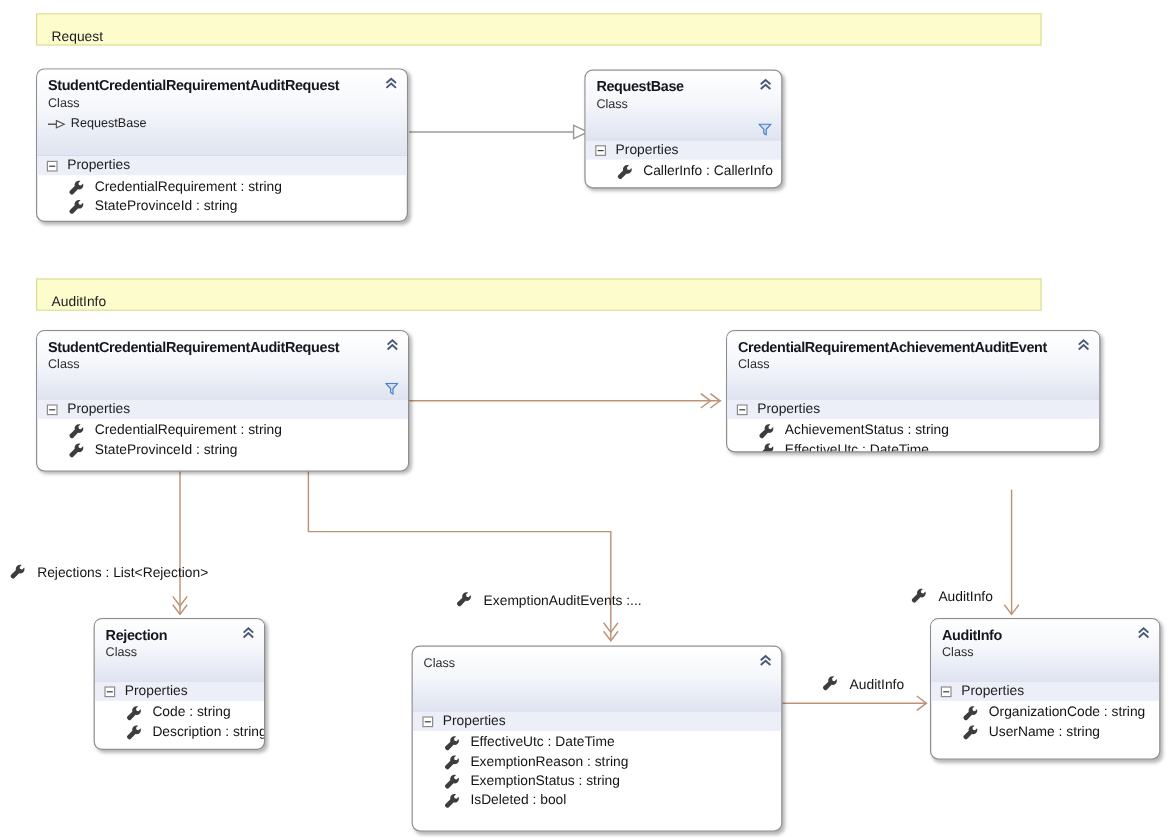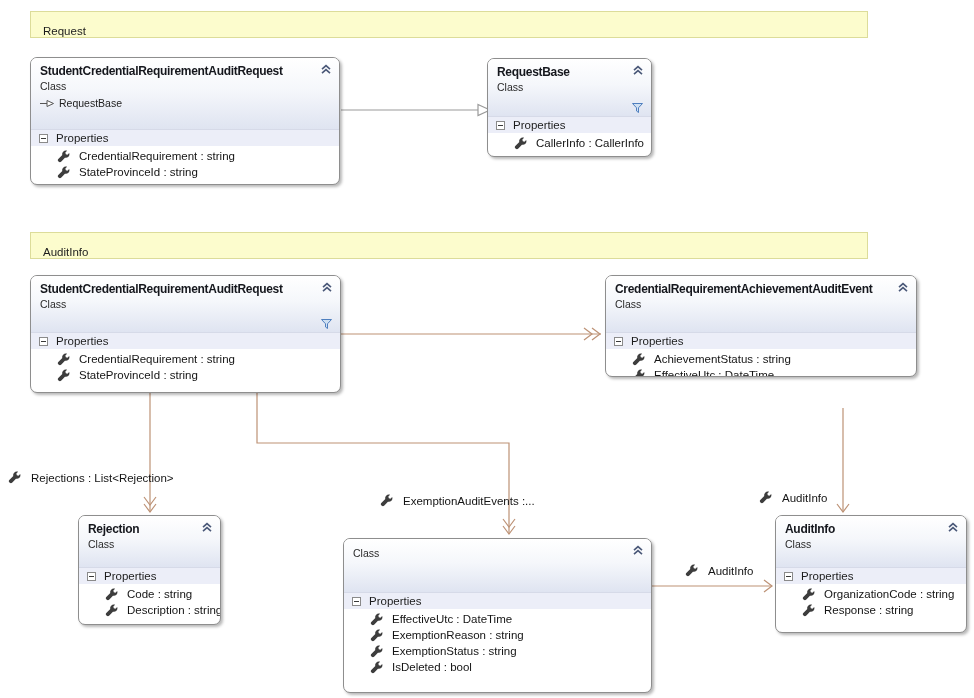--- a/index.html
+++ b/index.html
@@ -329,21 +329,21 @@
         <div class="prop-row">
           <svg width="13" height="13" viewBox="0 0 16 16">
             <path fill="#3d3d3d" d="M15 3.6 12.9 5.7 10.8 5.2 10.3 3.1 12.4 1c-1.6-.6-3.5-.3-4.8 1-1.1 1.1-1.5 2.7-1.1 4.2L1.6 11c-.8.8-.8 2 0 2.8l.6.6c.8.8 2 .8 2.8 0l4.8-4.9c1.5.4 3.1 0 4.2-1.1 1.3-1.3 1.6-3.2 1-4.8z"></path>
           </svg>
           <span>OrganizationCode : string</span>
         </div>
         <div class="prop-row">
           <svg width="13" height="13" viewBox="0 0 16 16">
             <path fill="#3d3d3d" d="M15 3.6 12.9 5.7 10.8 5.2 10.3 3.1 12.4 1c-1.6-.6-3.5-.3-4.8 1-1.1 1.1-1.5 2.7-1.1 4.2L1.6 11c-.8.8-.8 2 0 2.8l.6.6c.8.8 2 .8 2.8 0l4.8-4.9c1.5.4 3.1 0 4.2-1.1 1.3-1.3 1.6-3.2 1-4.8z"></path>
           </svg>
-          <span>Response : string</span>
+          <span>UserName : string</span>
         </div>
       </div>
   </div>
 
   <div class="edge-label" style="left:8px;top:469px">
     <span class="wrench-slot"><svg width="13" height="13" viewBox="0 0 16 16">
           <path fill="#3d3d3d" d="M15 3.6 12.9 5.7 10.8 5.2 10.3 3.1 12.4 1c-1.6-.6-3.5-.3-4.8 1-1.1 1.1-1.5 2.7-1.1 4.2L1.6 11c-.8.8-.8 2 0 2.8l.6.6c.8.8 2 .8 2.8 0l4.8-4.9c1.5.4 3.1 0 4.2-1.1 1.3-1.3 1.6-3.2 1-4.8z"></path>
         </svg></span>
     <span>Rejections : List&lt;Rejection&gt;</span>
   </div>

